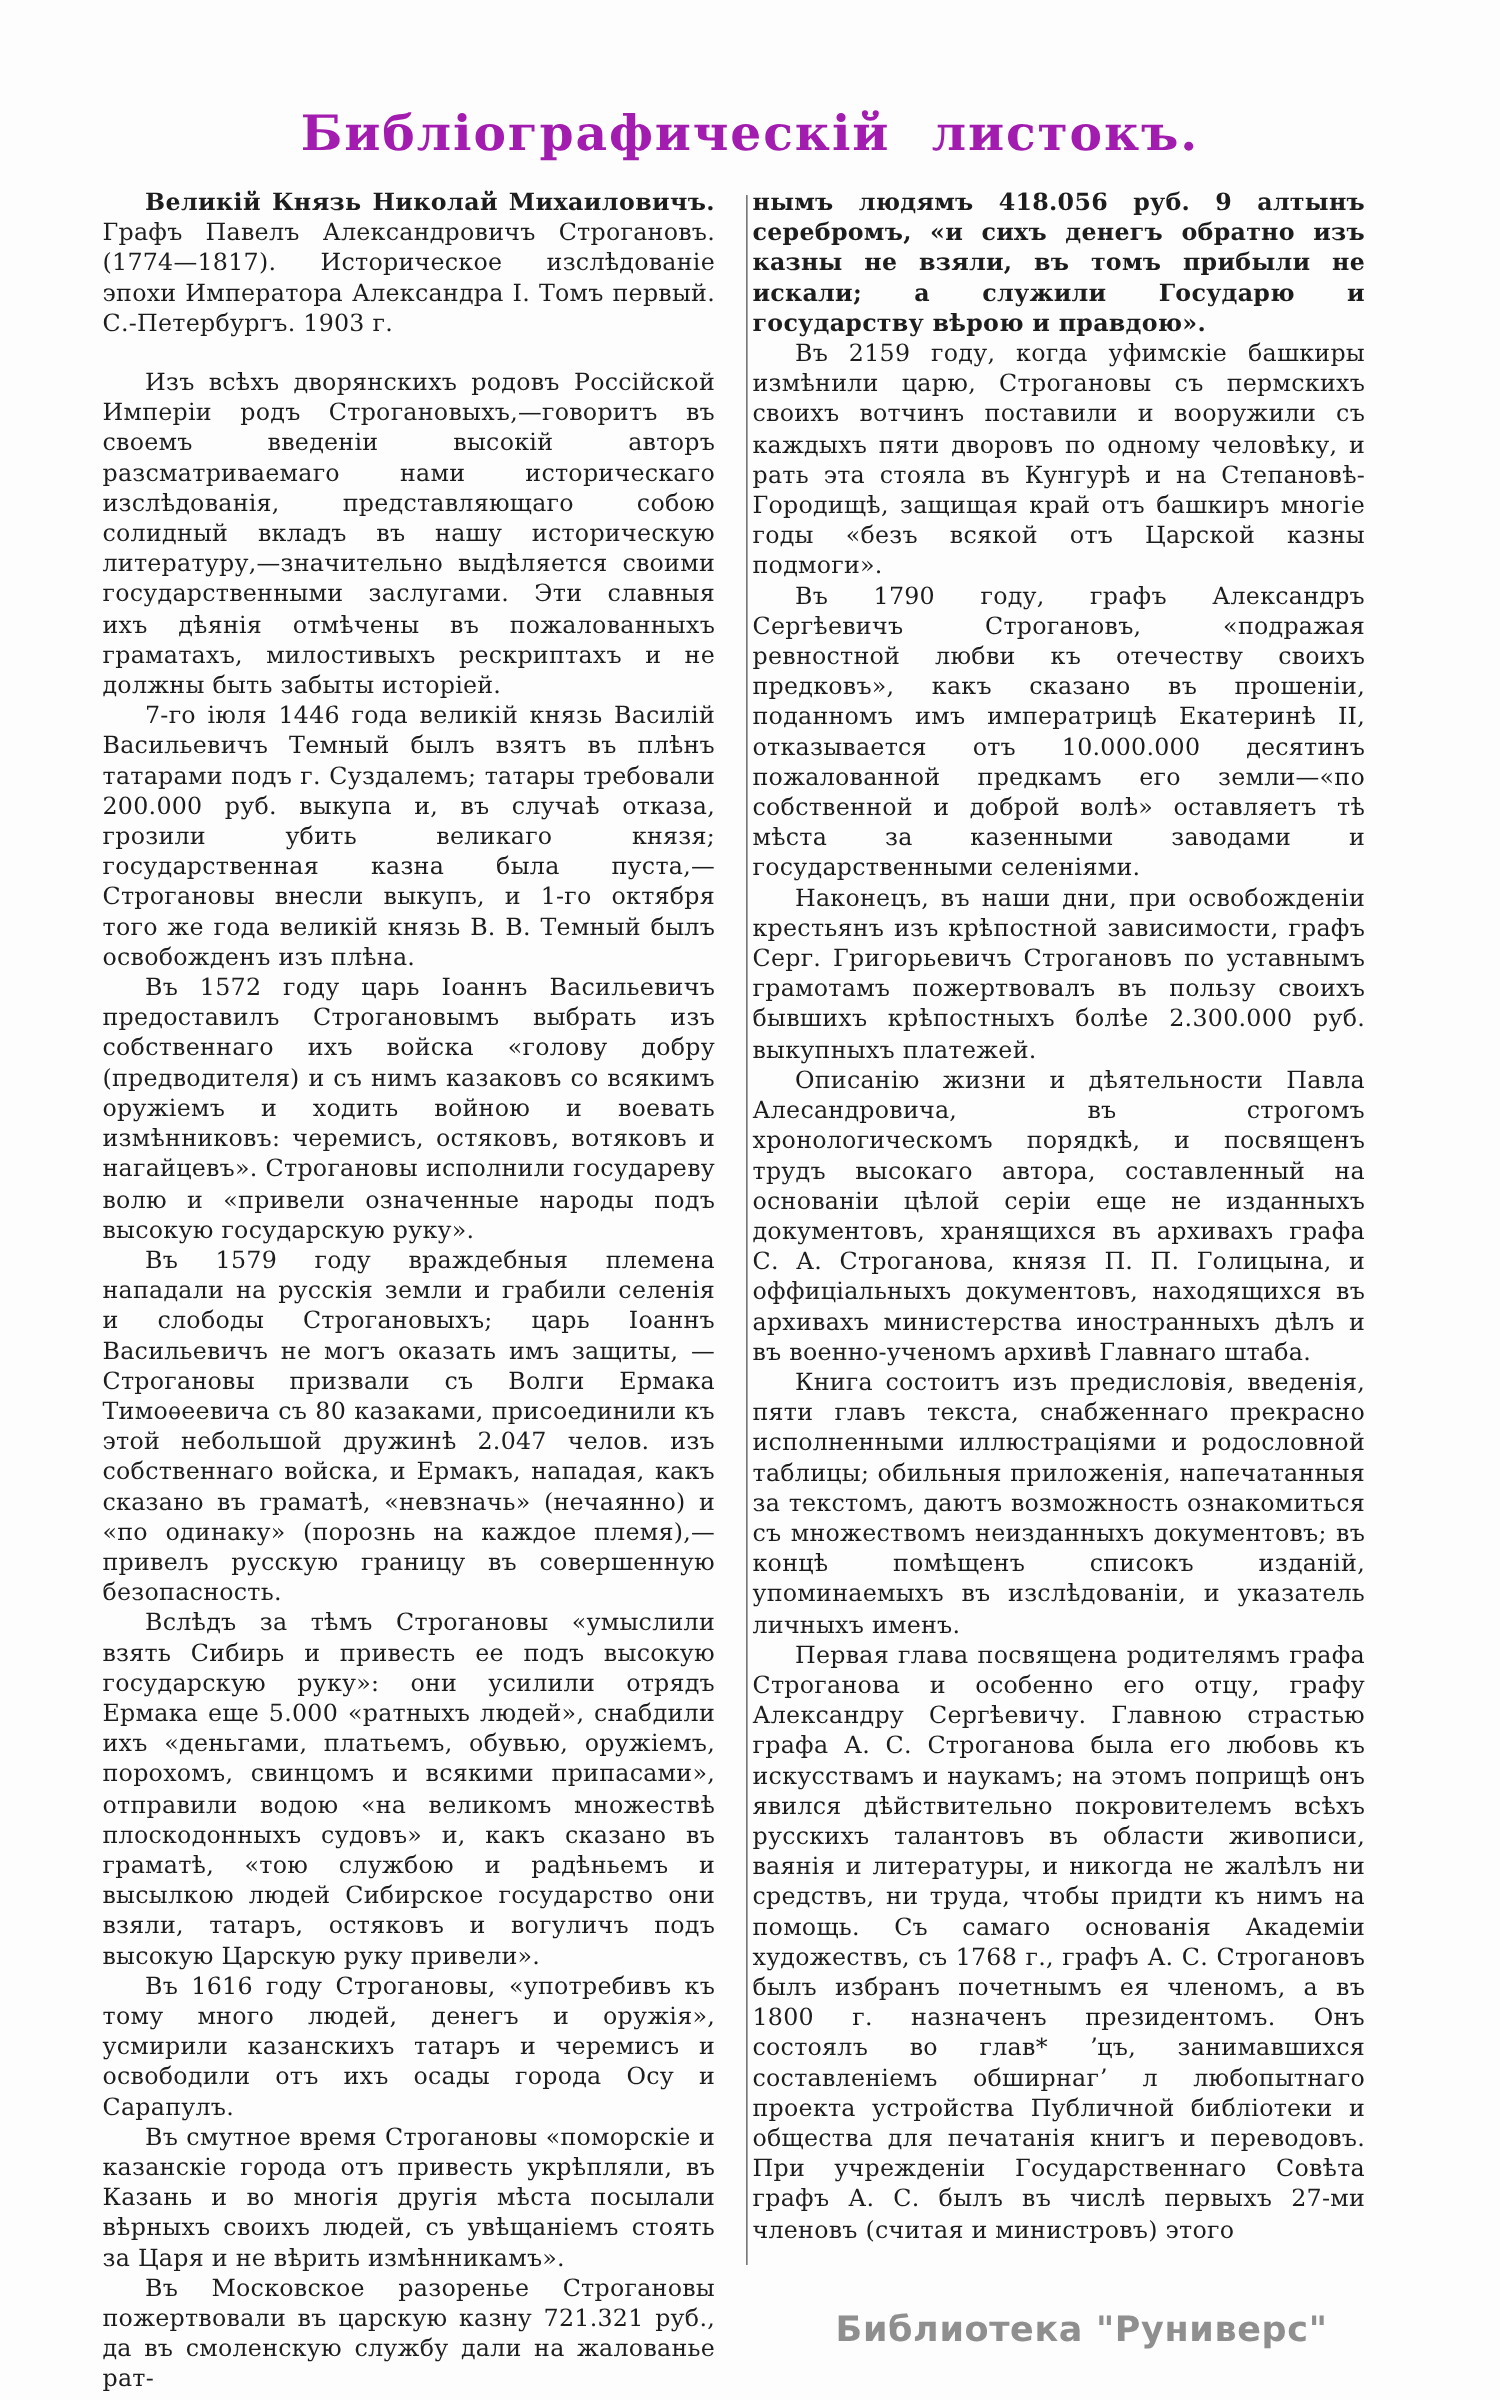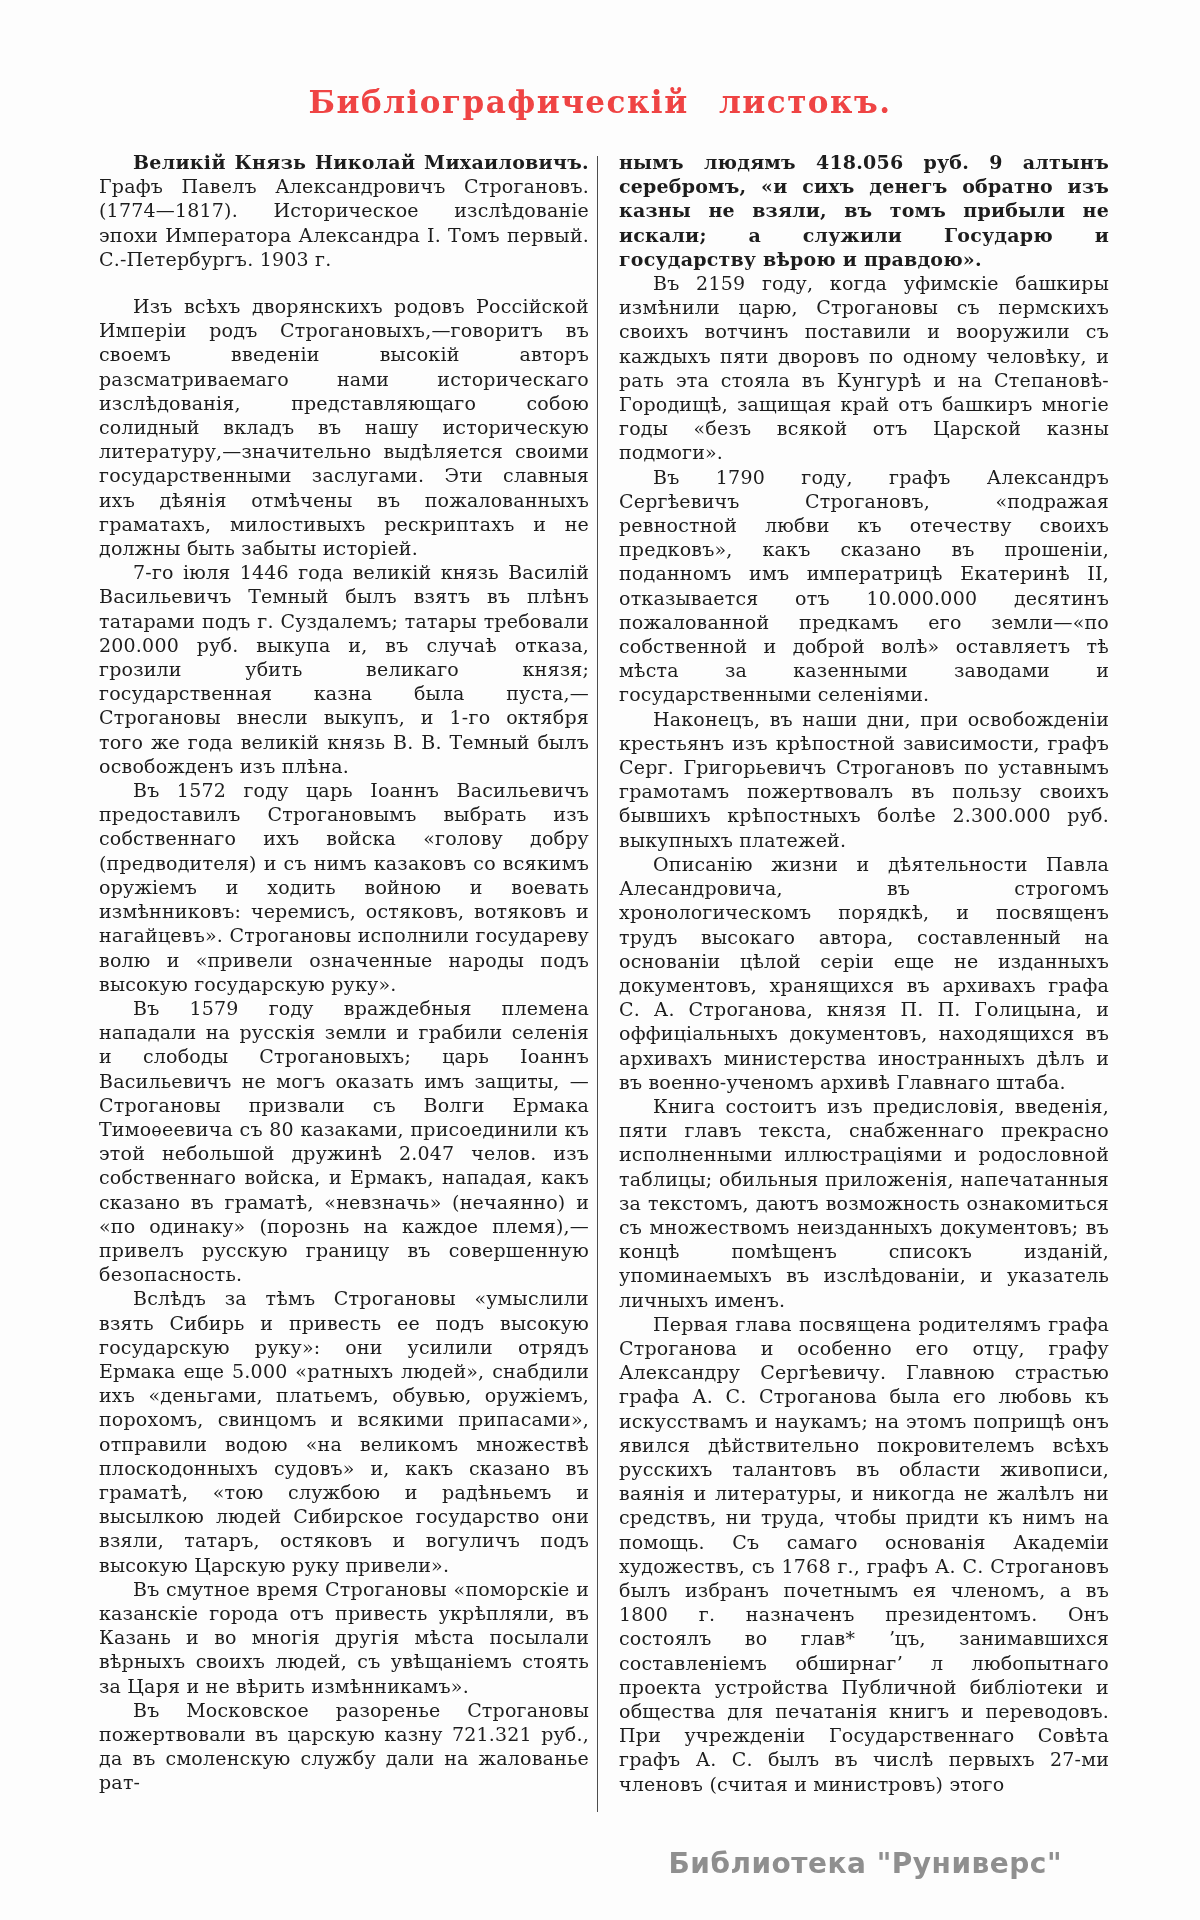--- a/index.html
+++ b/index.html
@@ -10,29 +10,29 @@
     font-family:"DejaVu Serif", "Liberation Serif", serif;
     color:#1d1d1d;
     overflow:hidden;
     margin:0 auto;
   }
   .title{
     position:absolute;
     top:84px;left:0;width:100%;
     margin:0;
     text-align:center;
-    font-size:31px;
+    font-size:39px;
     font-weight:600;
     letter-spacing:1.5px;
     word-spacing:18px;
-    color:#ef4444;
+    color:#a21caf;
   }
   .columns{
     position:absolute;
-    top:150px;left:99px;
+    top:150px;left:82px;
     width:1010px;
     display:flex;
     gap:30px;
   }
   .col{
     width:490px;
     text-align:justify;
     font-size:19px;
     line-height:24.2px;
     letter-spacing:0.2px;
@@ -66,20 +66,21 @@
   <h1 class="title">Библіографическій листокъ.</h1>
   <div class="divider"></div>
   <div class="columns">
     <div class="col" id="col-left">
         <p class="para entry"><strong>Великій Князь Николай Михаиловичъ.</strong> Графъ Павелъ Александровичъ Строгановъ. (1774—1817). Историческое изслѣдованіе эпохи Императора Александра I. Томъ первый. С.-Петербургъ. 1903 г.</p>
         <p class="para">Изъ всѣхъ дворянскихъ родовъ Россійской Имперіи родъ Строгановыхъ,—говоритъ въ своемъ введеніи высокій авторъ разсматриваемаго нами историческаго изслѣдованія, представляющаго собою солидный вкладъ въ нашу историческую литературу,—значительно выдѣляется своими государственными заслугами. Эти славныя ихъ дѣянія отмѣчены въ пожалованныхъ граматахъ, милостивыхъ рескриптахъ и не должны быть забыты исторіей.</p>
         <p class="para">7-го іюля 1446 года великій князь Василій Васильевичъ Темный былъ взятъ въ плѣнъ татарами подъ г. Суздалемъ; татары требовали 200.000 руб. выкупа и, въ случаѣ отказа, грозили убить великаго князя; государственная казна была пуста,—Строгановы внесли выкупъ, и 1-го октября того же года великій князь В. В. Темный былъ освобожденъ изъ плѣна.</p>
         <p class="para">Въ 1572 году царь Іоаннъ Васильевичъ предоставилъ Строгановымъ выбрать изъ собственнаго ихъ войска «голову добру (предводителя) и съ нимъ казаковъ со всякимъ оружіемъ и ходить войною и воевать измѣнниковъ: черемисъ, остяковъ, вотяковъ и нагайцевъ». Строгановы исполнили государеву волю и «привели означенные народы подъ высокую государскую руку».</p>
         <p class="para">Въ 1579 году враждебныя племена нападали на русскія земли и грабили селенія и слободы Строгановыхъ; царь Іоаннъ Васильевичъ не могъ оказать имъ защиты, — Строгановы призвали съ Волги Ермака Тимоѳеевича съ 80 казаками, присоединили къ этой небольшой дружинѣ 2.047 челов. изъ собственнаго войска, и Ермакъ, нападая, какъ сказано въ граматѣ, «невзначь» (нечаянно) и «по одинаку» (порознь на каждое племя),—привелъ русскую границу въ совершенную безопасность.</p>
         <p class="para">Вслѣдъ за тѣмъ Строгановы «умыслили взять Сибирь и привесть ее подъ высокую государскую руку»: они усилили отрядъ Ермака еще 5.000 «ратныхъ людей», снабдили ихъ «деньгами, платьемъ, обувью, оружіемъ, порохомъ, свинцомъ и всякими припасами», отправили водою «на великомъ множествѣ плоскодонныхъ судовъ» и, какъ сказано въ граматѣ, «тою службою и радѣньемъ и высылкою людей Сибирское государство они взяли, татаръ, остяковъ и вогуличъ подъ высокую Царскую руку привели».</p>
+        <p class="para">Въ 1616 году Строгановы, «употребивъ къ тому много людей, денегъ и оружія», усмирили казанскихъ татаръ и черемисъ и освободили отъ ихъ осады города Осу и Сарапулъ.</p>
         <p class="para">Въ смутное время Строгановы «поморскіе и казанскіе города отъ привесть укрѣпляли, въ Казань и во многія другія мѣста посылали вѣрныхъ своихъ людей, съ увѣщаніемъ стоять за Царя и не вѣрить измѣнникамъ».</p>
         <p class="para">Въ Московское разоренье Строгановы пожертвовали въ царскую казну 721.321 руб., да въ смоленскую службу дали на жалованье рат-</p>
       </div>
     <div class="col" id="col-right">
         <p class="para noindent">нымъ людямъ 418.056 руб. 9 алтынъ серебромъ, «и сихъ денегъ обратно изъ казны не взяли, въ томъ прибыли не искали; а служили Государю и государству вѣрою и правдою».</p>
         <p class="para">Въ 2159 году, когда уфимскіе башкиры измѣнили царю, Строгановы съ пермскихъ своихъ вотчинъ поставили и вооружили съ каждыхъ пяти дворовъ по одному человѣку, и рать эта стояла въ Кунгурѣ и на Степановѣ-Городищѣ, защищая край отъ башкиръ многіе годы «безъ всякой отъ Царской казны подмоги».</p>
         <p class="para">Въ 1790 году, графъ Александръ Сергѣевичъ Строгановъ, «подражая ревностной любви къ отечеству своихъ предковъ», какъ сказано въ прошеніи, поданномъ имъ императрицѣ Екатеринѣ II, отказывается отъ 10.000.000 десятинъ пожалованной предкамъ его земли—«по собственной и доброй волѣ» оставляетъ тѣ мѣста за казенными заводами и государственными селеніями.</p>
         <p class="para">Наконецъ, въ наши дни, при освобожденіи крестьянъ изъ крѣпостной зависимости, графъ Серг. Григорьевичъ Строгановъ по уставнымъ грамотамъ пожертвовалъ въ пользу своихъ бывшихъ крѣпостныхъ болѣе 2.300.000 руб. выкупныхъ платежей.</p>
         <p class="para">Описанію жизни и дѣятельности Павла Алесандровича, въ строгомъ хронологическомъ порядкѣ, и посвященъ трудъ высокаго автора, составленный на основаніи цѣлой серіи еще не изданныхъ документовъ, хранящихся въ архивахъ графа С. А. Строганова, князя П. П. Голицына, и оффиціальныхъ документовъ, находящихся въ архивахъ министерства иностранныхъ дѣлъ и въ военно-ученомъ архивѣ Главнаго штаба.</p>
         <p class="para">Книга состоитъ изъ предисловія, введенія, пяти главъ текста, снабженнаго прекрасно исполненными иллюстраціями и родословной таблицы; обильныя приложенія, напечатанныя за текстомъ, даютъ возможность ознакомиться съ множествомъ неизданныхъ документовъ; въ концѣ помѣщенъ списокъ изданій, упоминаемыхъ въ изслѣдованіи, и указатель личныхъ именъ.</p>

